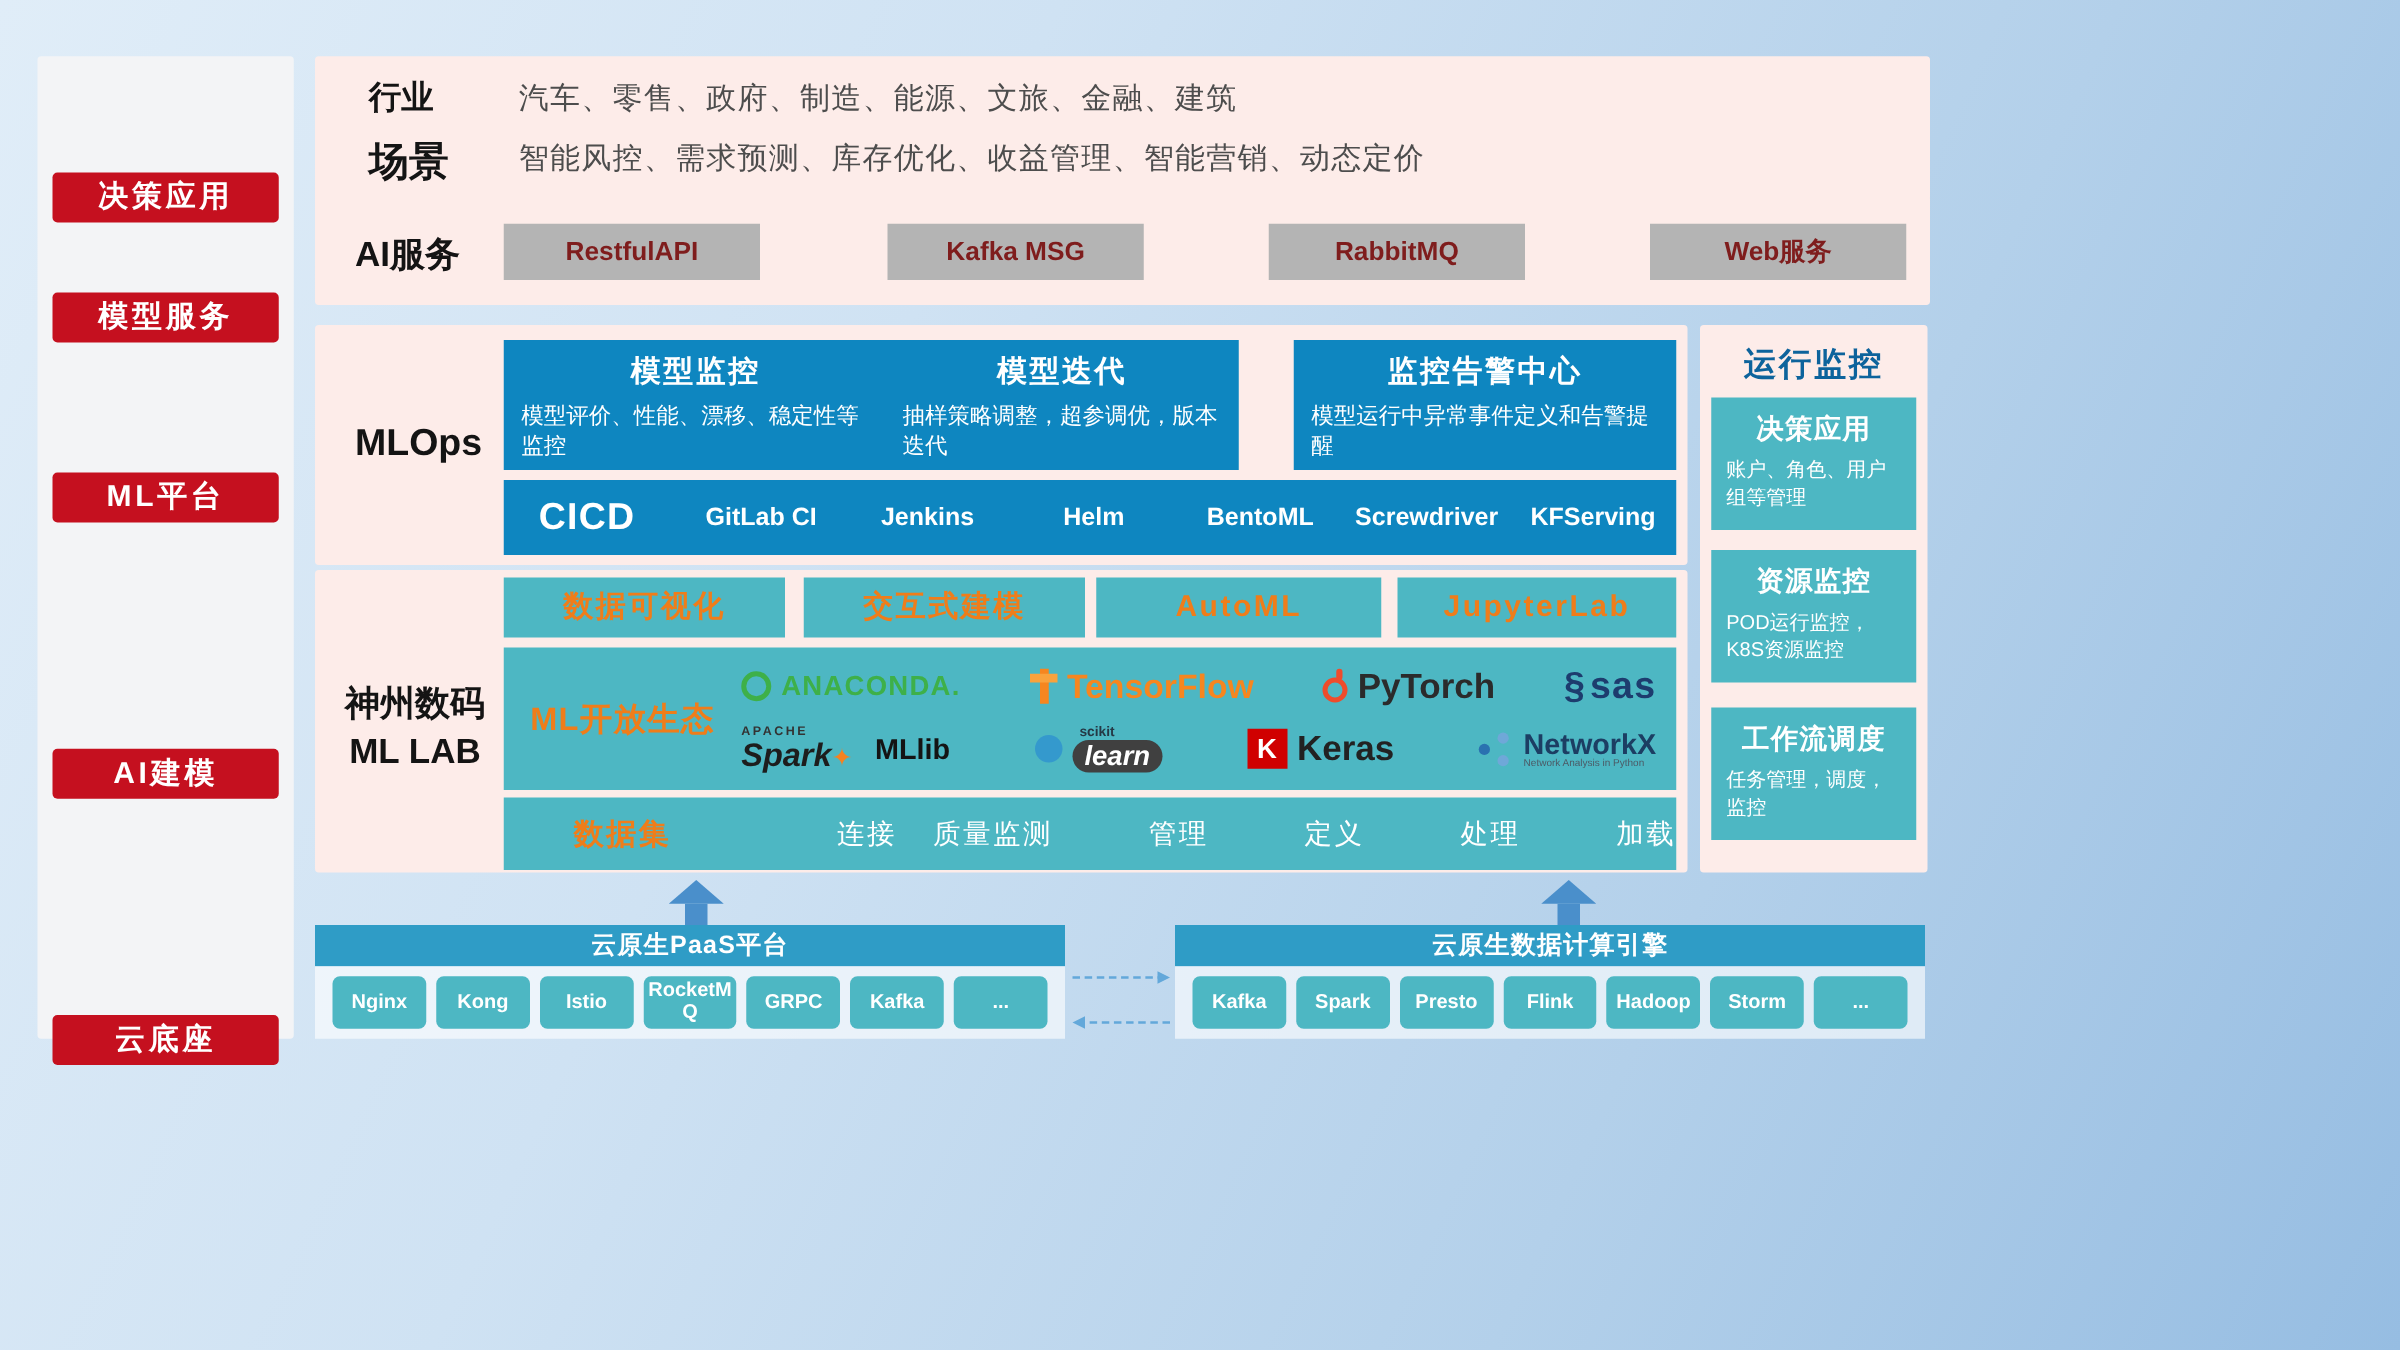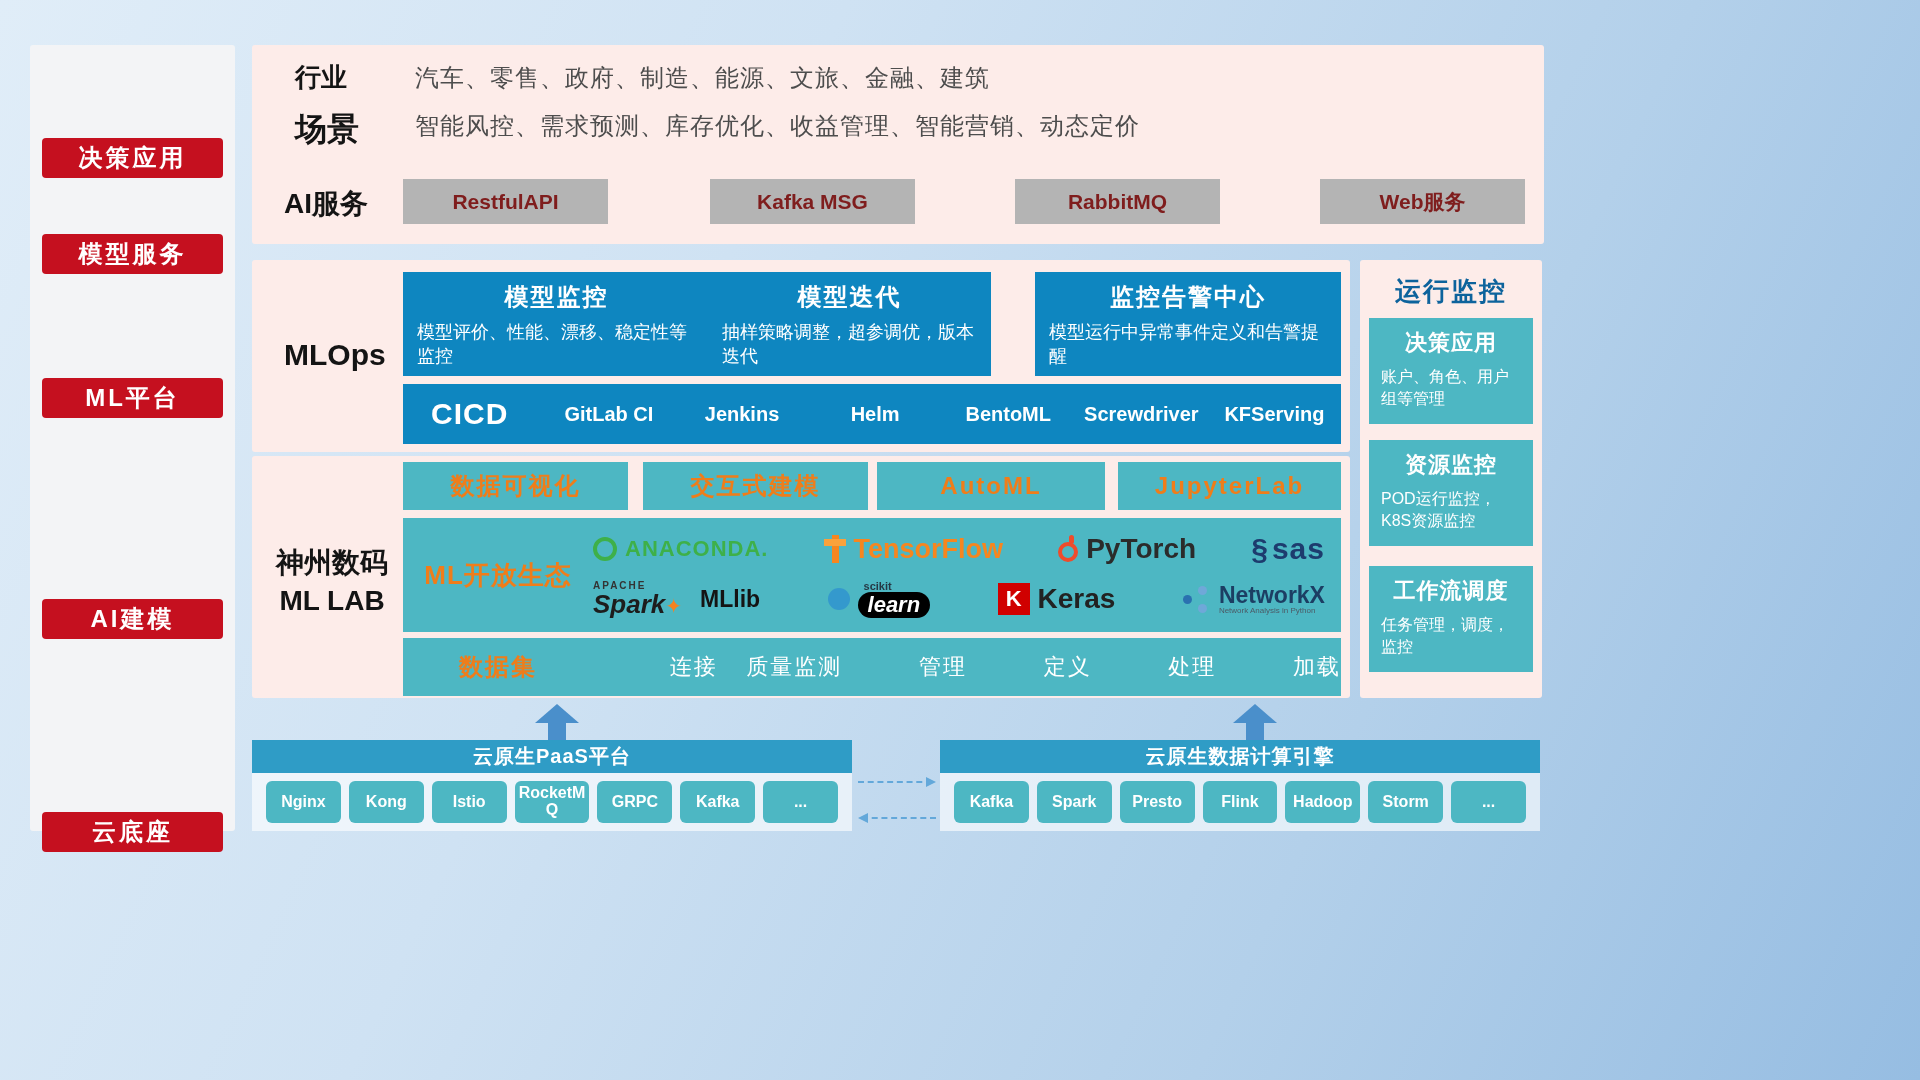--- a/index.html
+++ b/index.html
@@ -69,21 +69,21 @@
 
   .spark-wrap { display:flex; flex-direction:column; line-height:1; }
   .spark-top  { font-size:10px; color:#333; letter-spacing:2px; font-weight:bold; }
   .spark-main { font-size:26px; font-weight:bold; font-style:italic; color:#1d1d1d; }
   .spark-star { color:#f58220; font-size:20px; font-style:normal; }
   .mllib-text { font-size:23px; font-weight:bold; color:#141414; margin-left:10px; }
 
   .sk-circle { width:22px; height:22px; background:#3499cd; border-radius:50%; }
   .sk-text { display:flex; flex-direction:column; line-height:1; }
   .sk-top  { font-size:11px; color:#253845; font-weight:bold; margin-left:6px; }
-  .sk-main { font-style:italic; font-weight:bold; font-size:22px; color:#fff; background:#000000; border-radius:14px; padding:2px 10px; }
+  .sk-main { font-style:italic; font-weight:bold; font-size:22px; color:#fff; background:#404040; border-radius:14px; padding:2px 10px; }
 
   .keras-box { width:32px; height:32px; background:#d00000; color:#fff; font-weight:bold; font-size:22px; display:flex; align-items:center; justify-content:center; }
   .keras-text { font-size:28px; font-weight:bold; color:#222; }
 
   .nx-icon { position:relative; width:28px; height:26px; }
   .nx-icon::before { content:""; position:absolute; left:0; top:9px; width:9px; height:9px; border-radius:50%; background:#2a71b0; box-shadow:15px -9px 0 #6fa8d8, 15px 9px 0 #6fa8d8; }
   .nx-text-wrap { display:flex; flex-direction:column; line-height:1.05; }
   .nx-text { font-size:23px; font-weight:bold; color:#1c3e63; }
   .nx-sub  { font-size:8px; color:#4c5a66; }
 

